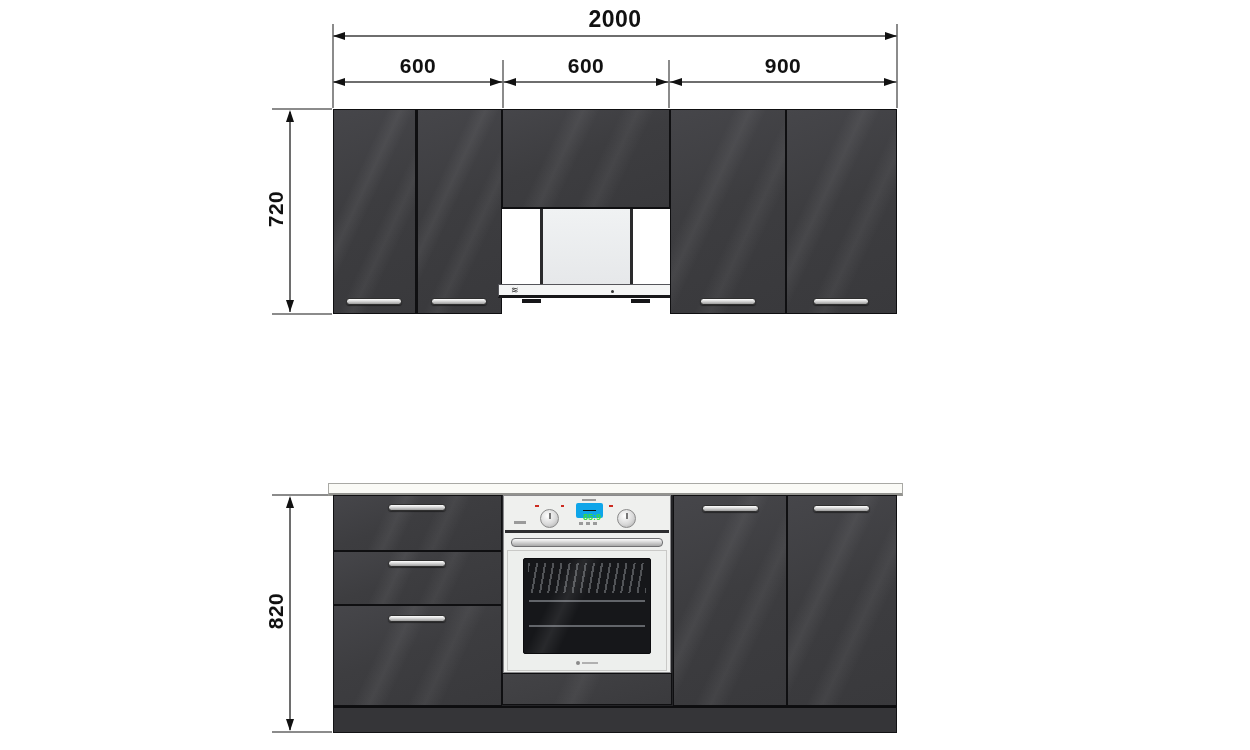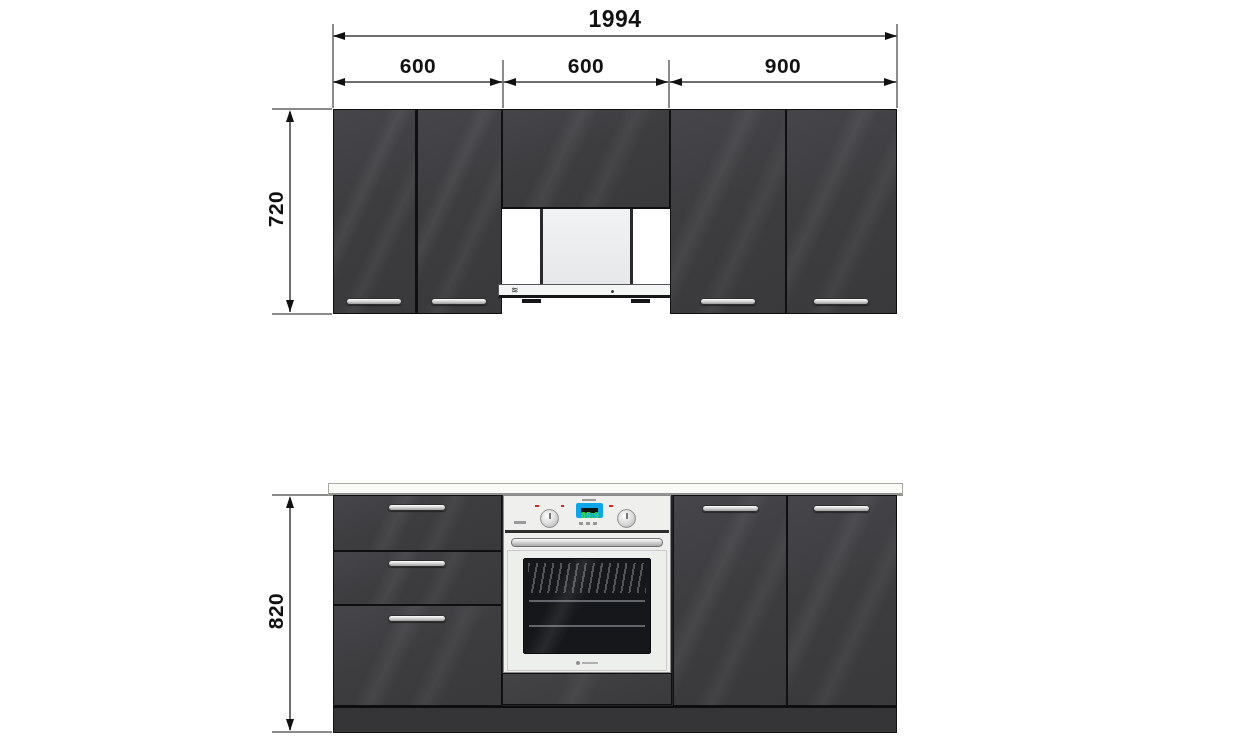--- a/index.html
+++ b/index.html
@@ -51,21 +51,21 @@
     border-bottom:3px solid #161618;}
   .hood-icon{position:absolute; left:12px; top:1px; font-size:9px; line-height:9px; color:#222;}
   .hood-dot{position:absolute; left:112px; top:5px; width:3px; height:3px; border-radius:50%; background:#333;}
 
   .oven{position:absolute; background:var(--oven-body); border:1px solid var(--oven-trim);}
   .knob{position:absolute; width:19px; height:19px; border-radius:50%;
     background:radial-gradient(circle at 40% 35%, #ffffff 0%, #d9d9d9 55%, #a9a9a9 100%);
     border:1px solid #8a8a8a;}
   .knob::after{content:""; position:absolute; left:8px; top:3px; width:2px; height:6px; background:#777;}
   .oven-display{position:absolute; background:var(--display-bg); color:var(--display-green);
-    font-size:9px; font-weight:bold; text-align:center; line-height:14px; border-radius:2px; border:5px solid #0ea5e9;}
+    font-size:9px; font-weight:bold; text-align:center; line-height:14px; border-radius:2px; border:7px solid #0ea5e9;}
   .mini{position:absolute; background:#9a9a9a;}
   .reddot{position:absolute; height:2px; background:var(--accent-red);}
   .groove{position:absolute; background:#2e2e30;}
   .oven-handle{position:absolute; height:9px; border-radius:4px;
     background:linear-gradient(180deg,#fcfcfc,#a8a8a8); border:1px solid #707072;}
   .oven-door{position:absolute; background:#edefed; border:1px solid #c9c9c7;}
   .glass{position:absolute; border:1px solid #0c0c0e; border-radius:2px; overflow:hidden;
     background:linear-gradient(115deg, transparent 26%, rgba(255,255,255,0.08) 36%, transparent 46%), var(--oven-glass);}
   .hatch{position:absolute; top:4px; left:4px; right:4px; height:32%;
     background:repeating-linear-gradient(100deg, rgba(235,240,245,0.28) 0 2px, transparent 2px 8px);}
@@ -86,21 +86,21 @@
 <div class="stage">
 
   <div class="dim-line-v ext" style="left:332px; top:24px; height:84px;"></div>
   <div class="dim-line-v ext" style="left:502px; top:60px; height:48px;"></div>
   <div class="dim-line-v ext" style="left:668px; top:60px; height:48px;"></div>
   <div class="dim-line-v ext" style="left:896px; top:24px; height:84px;"></div>
 
   <div class="dim-line-h" style="left:333px; top:35px; width:564px;"></div>
   <div class="arr left" style="left:333px; top:32px;"></div>
   <div class="arr right" style="left:885px; top:32px;"></div>
-  <div class="dim-label big" style="left:545px; top:7px; width:140px;">1994</div>
+  <div class="dim-label big" style="left:545px; top:7px; width:140px;">2000</div>
 
   <div class="dim-line-h" style="left:333px; top:81px; width:564px;"></div>
   <div class="arr left" style="left:333px; top:78px;"></div>
   <div class="arr right" style="left:490px; top:78px;"></div>
   <div class="arr left" style="left:504px; top:78px;"></div>
   <div class="arr right" style="left:656px; top:78px;"></div>
   <div class="arr left" style="left:670px; top:78px;"></div>
   <div class="arr right" style="left:884px; top:78px;"></div>
   <div class="dim-label" style="left:358px; top:54px; width:120px;">600</div>
   <div class="dim-label" style="left:526px; top:54px; width:120px;">600</div>

